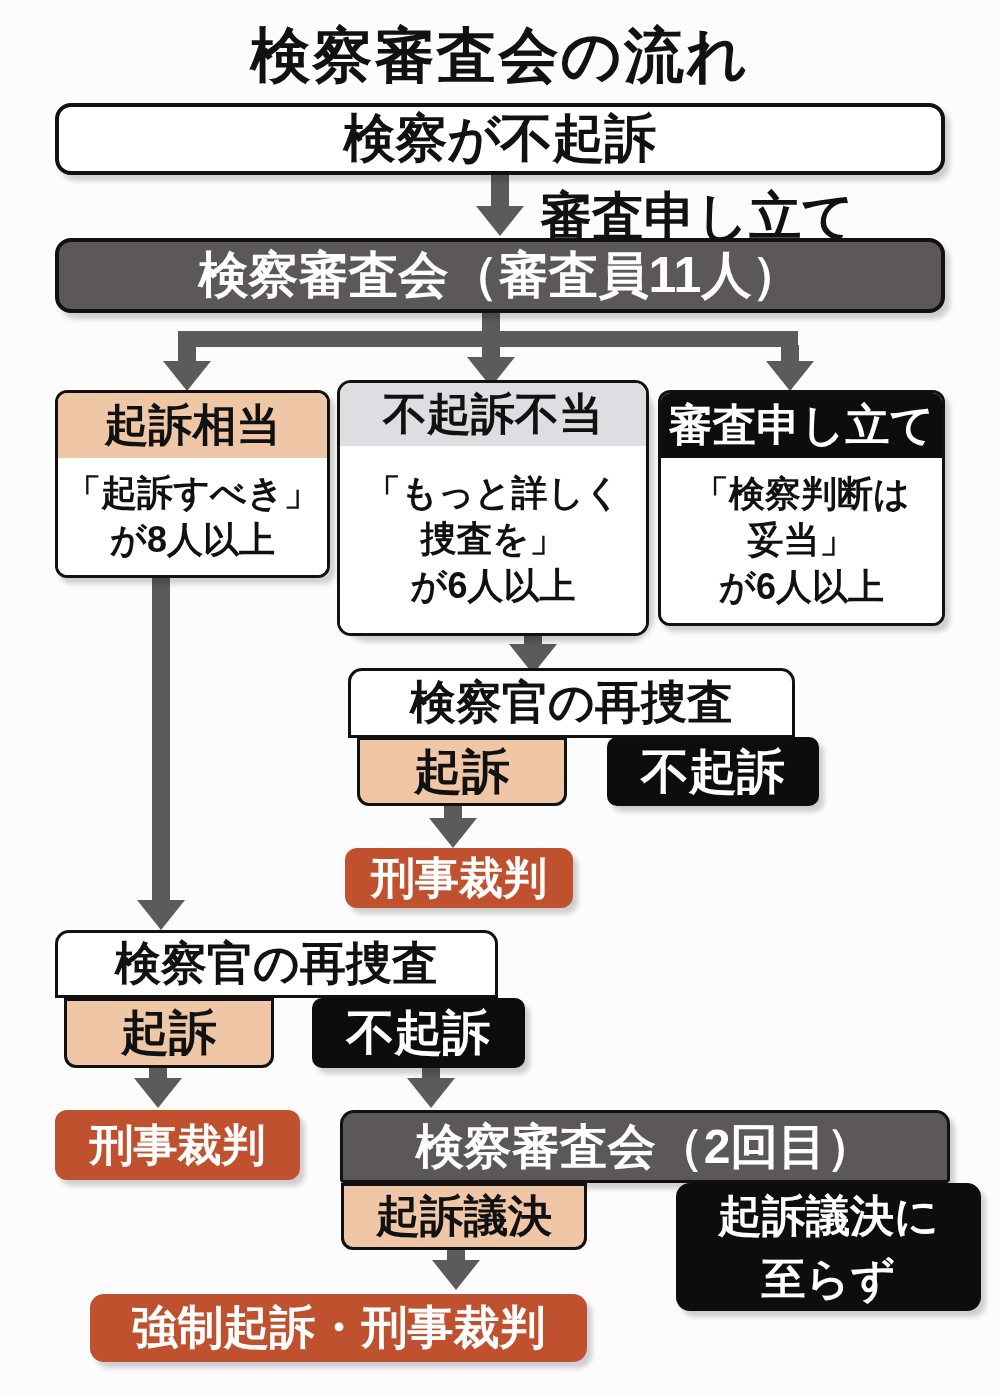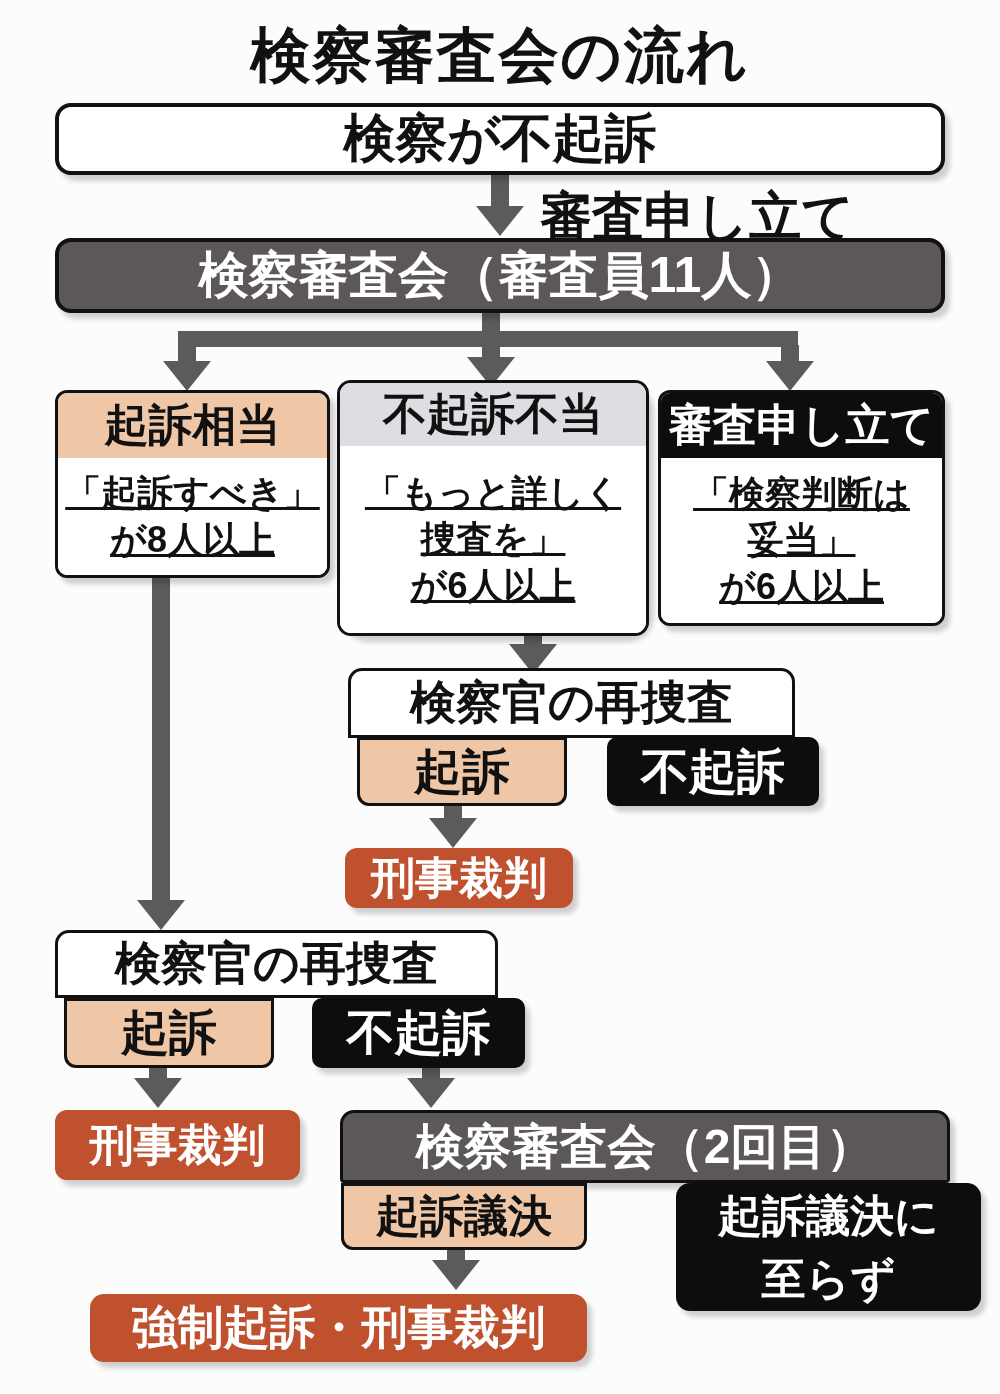--- a/index.html
+++ b/index.html
@@ -37,21 +37,21 @@
   
   .card{padding:0;flex-direction:column;align-items:stretch;justify-content:flex-start;overflow:hidden;}
   .card .hdr{
     flex:0 0 auto;display:flex;align-items:center;justify-content:center;
     font-size:44px;font-weight:900;white-space:nowrap;
   }
   .card .bod{
     flex:1 1 auto;display:flex;flex-direction:column;align-items:center;justify-content:center;
     font-size:36px;font-weight:600;line-height:1.28;background:#fff;
   }
-  .card .bod span{white-space:nowrap;text-decoration:underline;}
+  .card .bod span{white-space:nowrap;}
   .hdr-salmon{background:var(--salmon,#efc7a7);height:65px;}
   .hdr-gray{background:var(--header-gray,#dcdee2);height:63px;}
   .hdr-black{background:var(--black-fill,#0d0d0d);color:var(--text-white,#fff);height:65px;}
   .yellowwrap{
     position:absolute;box-sizing:border-box;background:var(--yellow,#f6d402);
     border-radius:26px;z-index:2;
   }
   .yellowwrap .box{position:relative;left:0;top:0;width:100%;height:100%;border-radius:14px;}
   
   .conn{position:absolute;background:var(--arrow-gray,#5b5b5b);z-index:1;}

